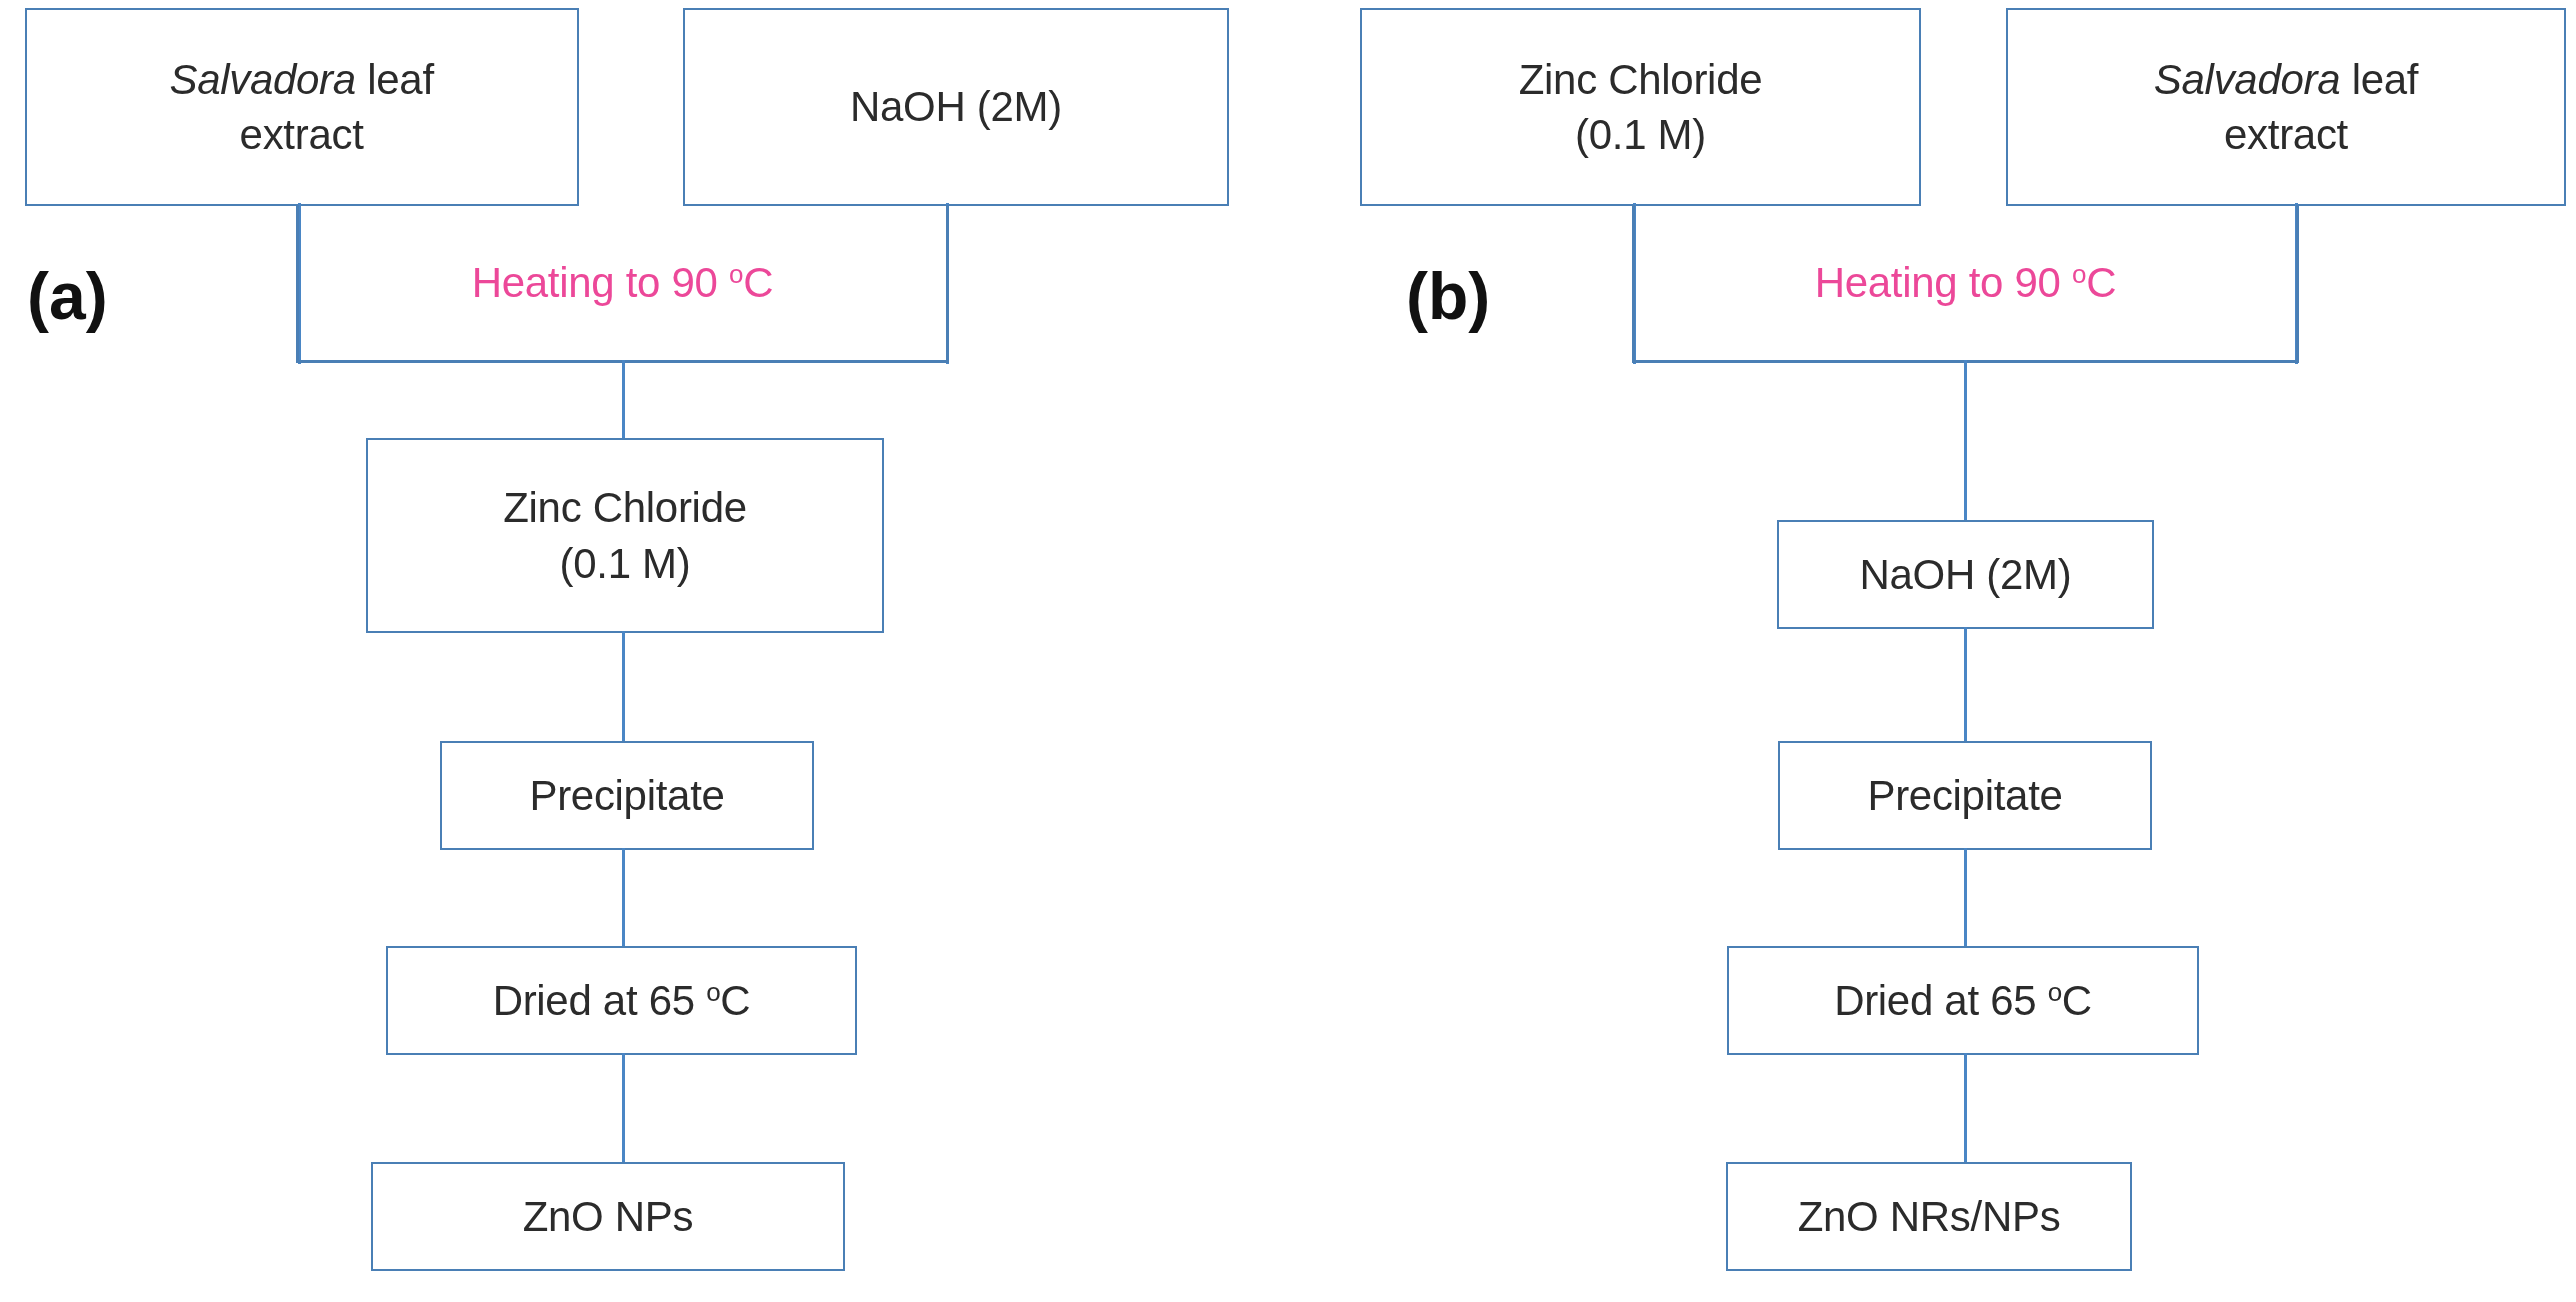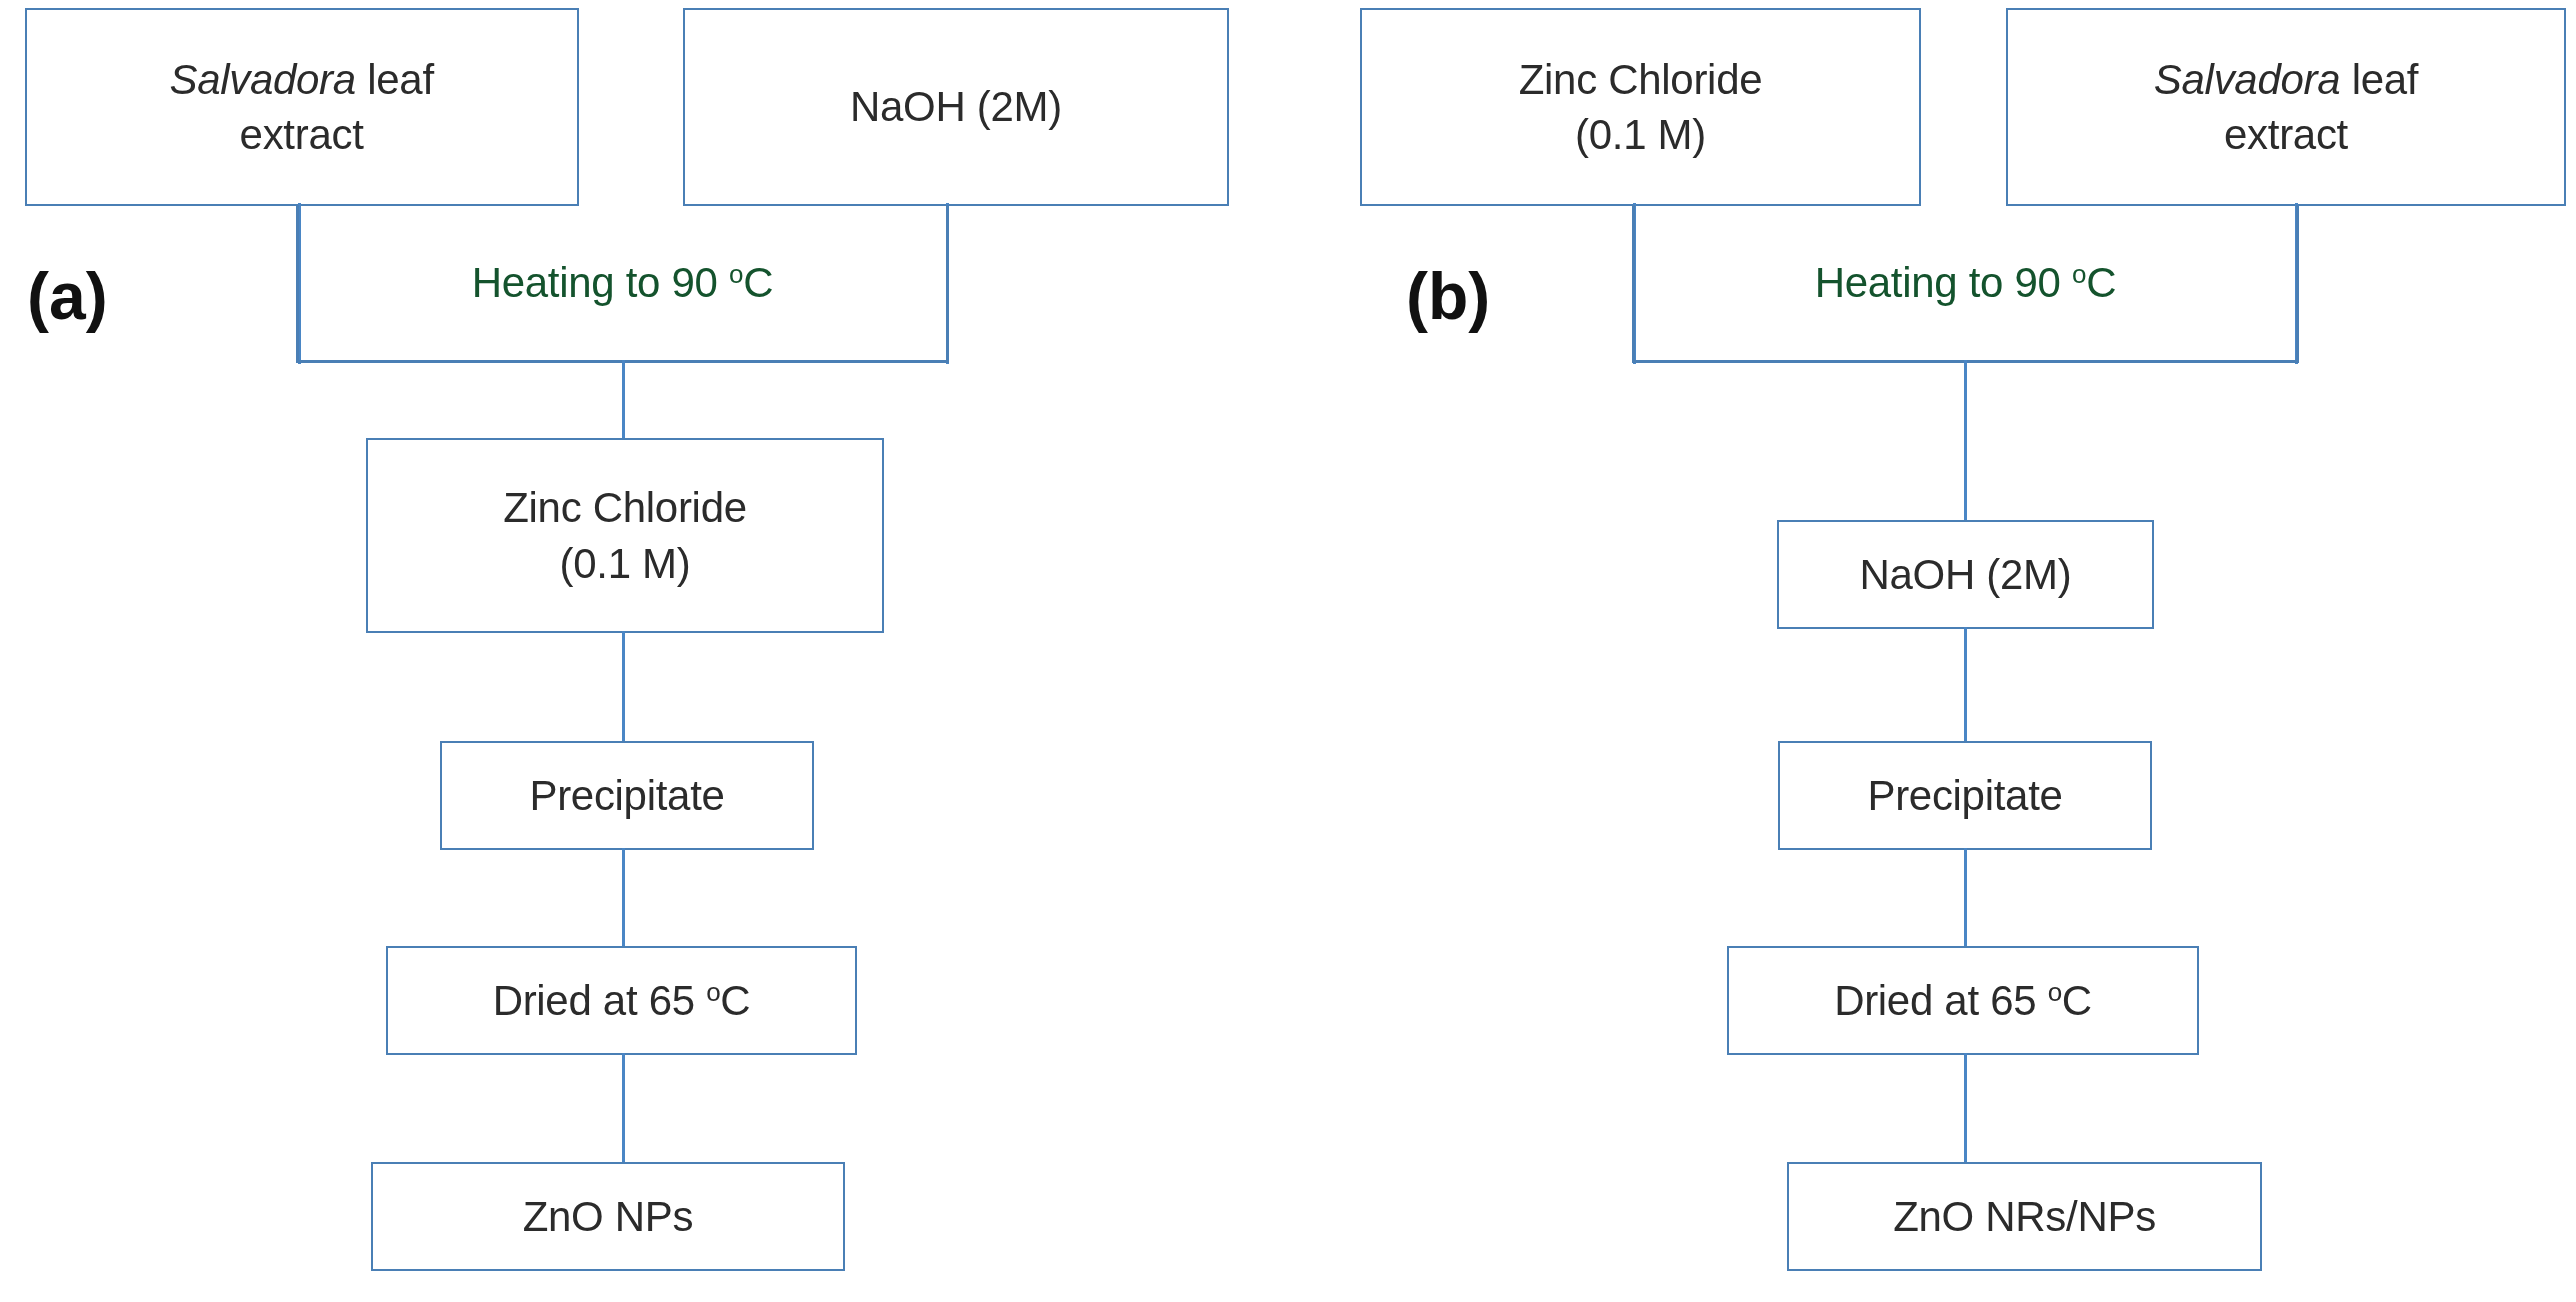--- a/index.html
+++ b/index.html
@@ -42,21 +42,21 @@
     box-sizing: border-box;
     border-left: 3.4px solid #4a7fb5;
     border-right: 3.4px solid #4a7fb5;
     border-bottom: 3.4px solid #4a7fb5;
     border-top: none;
     background: transparent;
     display: flex;
     align-items: center;
     justify-content: center;
     text-align: center;
-    color: #14532d;
+    color: #ec4899;
     font-size: 42px;
     font-family: "Liberation Sans", sans-serif;
     letter-spacing: -0.3px;
   }
 
   .vline {
     position: absolute;
     width: 3.4px;
     background: #4a86c5;
   }
@@ -148,18 +148,18 @@
   </div>
 
   <div class="vline" style="left:1964px; top:848px; height:101px;"></div>
 
   <div class="node" style="left:1727px; top:946px; width:472px; height:109px;">
     <span class="txt"><span>Dried at 65 </span><span class="sup">o</span><span>C</span></span>
   </div>
 
   <div class="vline" style="left:1964px; top:1053px; height:112px;"></div>
 
-  <div class="node" style="left:1787px; top:1162px; width:475px; height:109px;">
+  <div class="node" style="left:1726px; top:1162px; width:406px; height:109px;">
     <span class="txt">ZnO NRs/NPs</span>
   </div>
 
 </div>
 
 
 </body></html>

